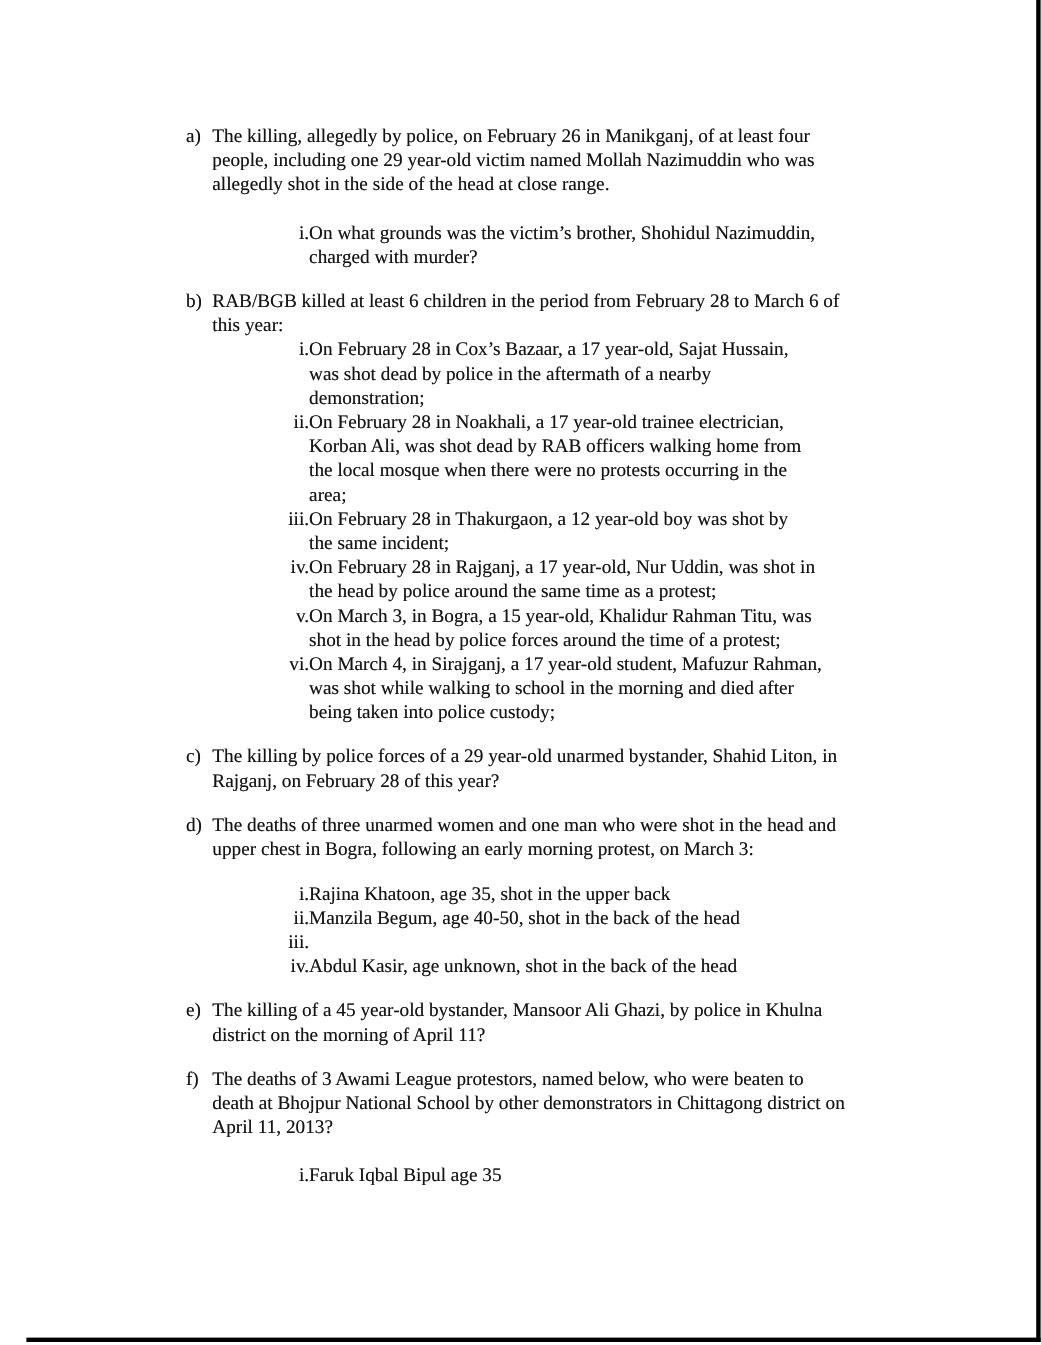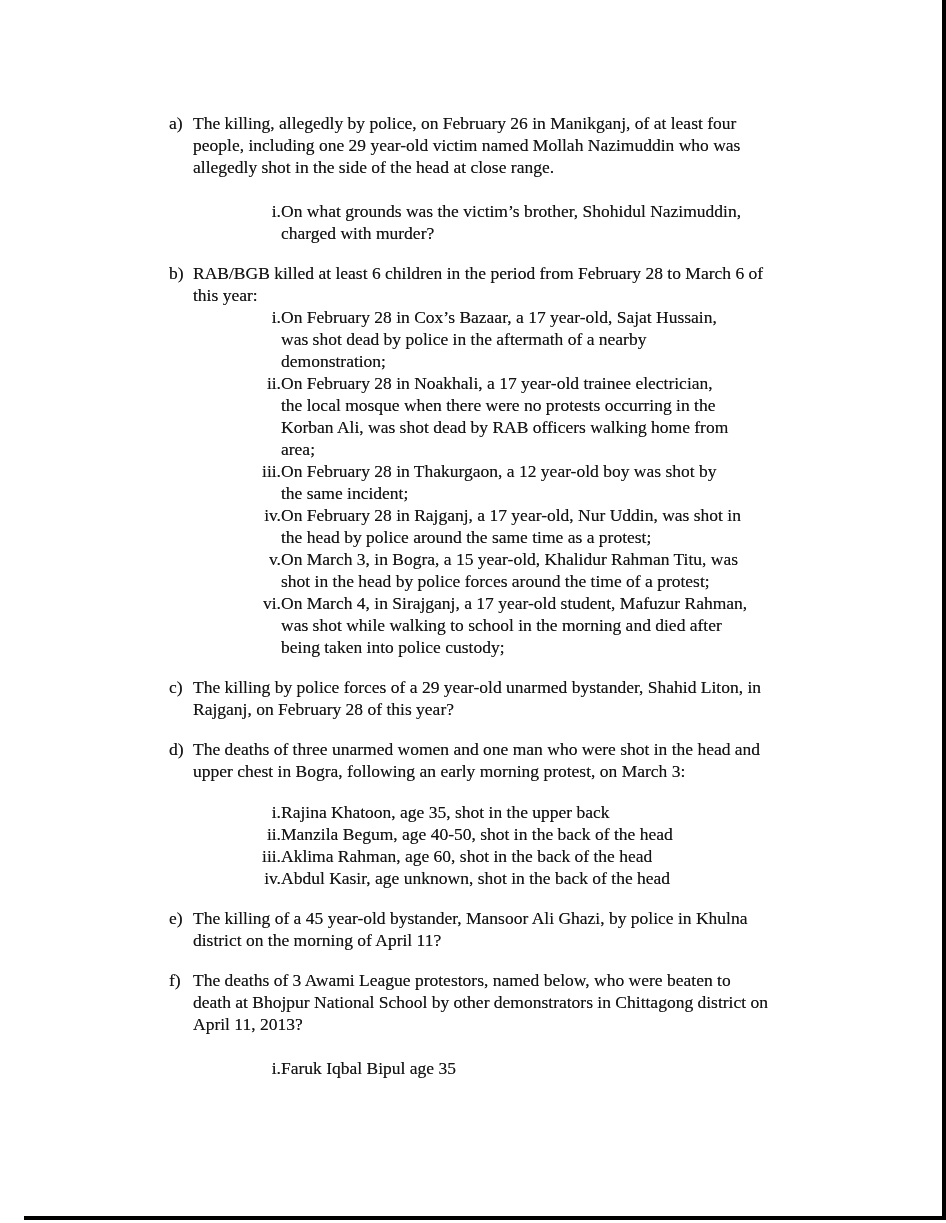--- a/index.html
+++ b/index.html
@@ -66,22 +66,22 @@
           <div class="sub-lines">
             <div class="line">On February 28 in Cox’s Bazaar, a 17 year-old, Sajat Hussain,</div>
             <div class="line">was shot dead by police in the aftermath of a nearby</div>
             <div class="line">demonstration;</div>
           </div>
         </div>
         <div class="subitem">
           <span class="sub-num">ii.</span>
           <div class="sub-lines">
             <div class="line">On February 28 in Noakhali, a 17 year-old trainee electrician,</div>
+            <div class="line">Korban Ali, was shot dead by RAB officers walking home from</div>
             <div class="line">the local mosque when there were no protests occurring in the</div>
-            <div class="line">Korban Ali, was shot dead by RAB officers walking home from</div>
             <div class="line">area;</div>
           </div>
         </div>
         <div class="subitem">
           <span class="sub-num">iii.</span>
           <div class="sub-lines">
             <div class="line">On February 28 in Thakurgaon, a 12 year-old boy was shot by</div>
             <div class="line">the same incident;</div>
           </div>
         </div>
@@ -136,23 +136,20 @@
           </div>
         </div>
         <div class="subitem">
           <span class="sub-num">ii.</span>
           <div class="sub-lines">
             <div class="line">Manzila Begum, age 40-50, shot in the back of the head</div>
           </div>
         </div>
         <div class="subitem">
           <span class="sub-num">iii.</span>
-          <div class="sub-lines">
-            <div class="line">Aklima Rahman, age 60, shot in the back of the head</div>
-          </div>
         </div>
         <div class="subitem">
           <span class="sub-num">iv.</span>
           <div class="sub-lines">
             <div class="line">Abdul Kasir, age unknown, shot in the back of the head</div>
           </div>
         </div>
       </div>
     </div>
 

